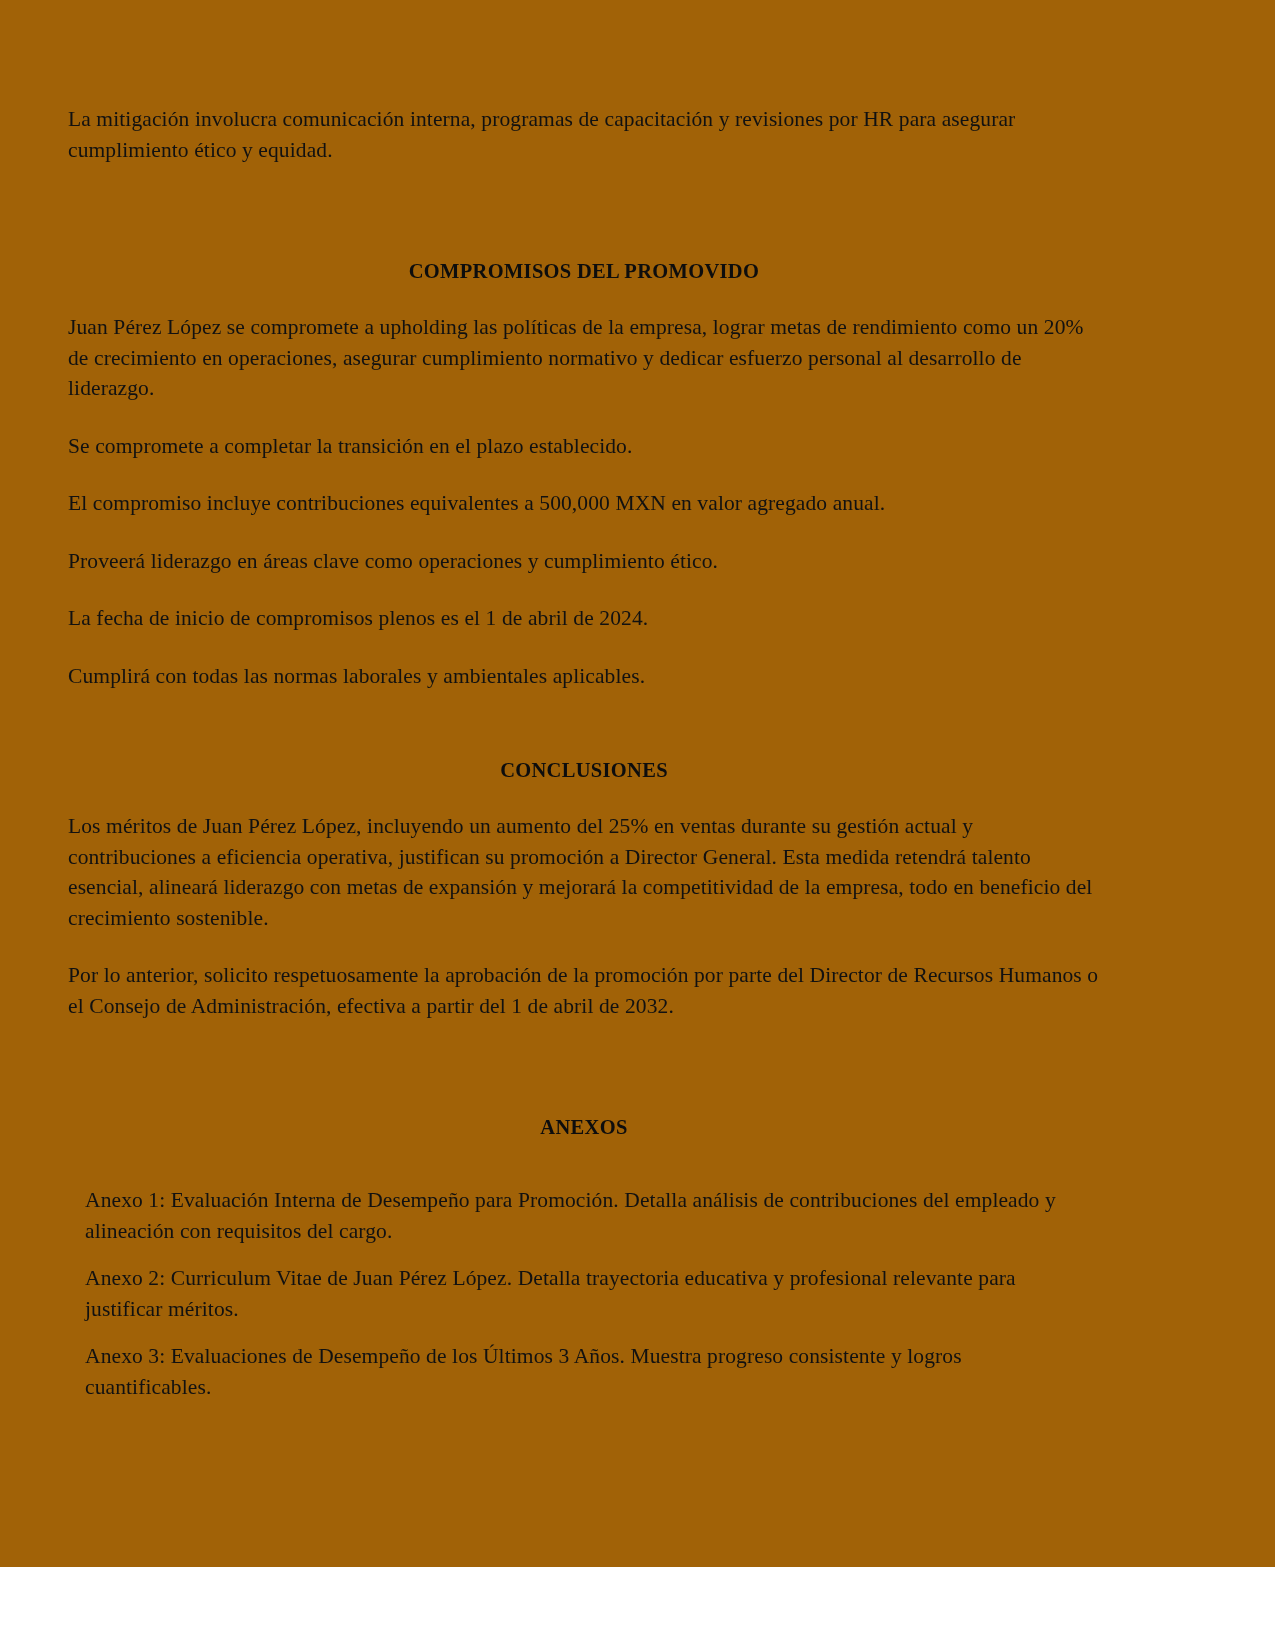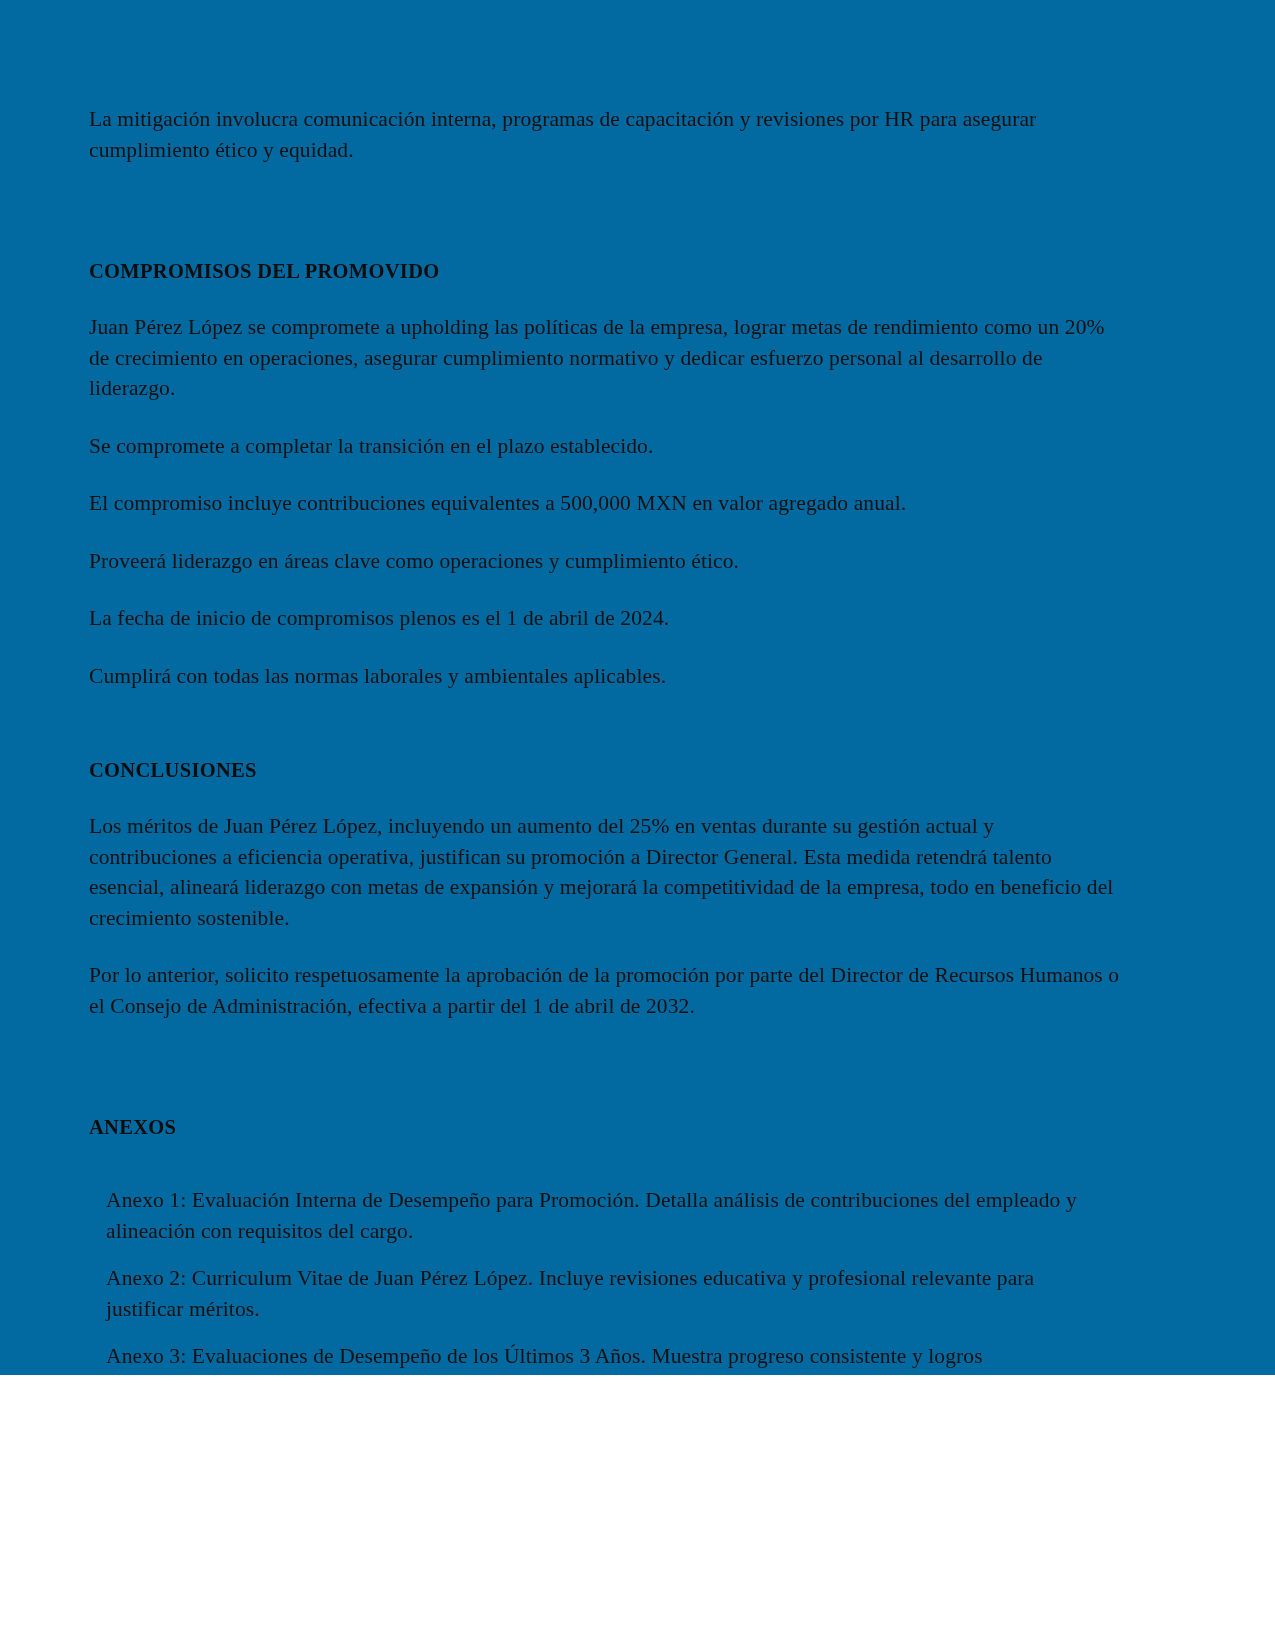--- a/index.html
+++ b/index.html
@@ -3,24 +3,24 @@
 <meta charset="utf-8">
 <style>
   html, body {
     margin: 0;
     padding: 0;
     background: #ffffff;
   }
   .page {
     position: relative;
     width: 1275px;
-    height: 1375px;
-    background: #0369a1;
+    height: 1567px;
+    background: #a16207;
     box-sizing: border-box;
-    padding: 104px 130px 0 89px;
+    padding: 104px 130px 0 68px;
     font-family: "Liberation Serif", "DejaVu Serif", serif;
     color: #111111;
     overflow: hidden;
   }
   .doc-body {
     width: 1032px;
   }
   p.para {
     margin: 0 0 0 0;
     font-size: 21.5px;
@@ -32,21 +32,21 @@
   .spacer-para { height: 27px; }
   .spacer-section-before { height: 66px; }
   .spacer-section-after { height: 27px; }
   h2.section-heading {
     margin: 0;
     font-size: 20.5px;
     line-height: 27px;
     font-weight: bold;
     letter-spacing: 0.015em;
     color: #0d0d0d;
-    text-align: left;
+    text-align: center;
   }
   .annex-block p.para { margin: 17px; }
 </style>
 </head>
 <body>
 
 <div class="page">
   <div class="doc-body">
 
     <p class="para">La mitigación involucra comunicación interna, programas de capacitación y revisiones por HR para asegurar cumplimiento ético y equidad.</p>
@@ -87,18 +87,18 @@
     <div class="spacer-para"></div>
 
 
     <div class="spacer-section-before"></div>
 
     <h2 class="section-heading">ANEXOS</h2>
     <div class="spacer-section-after"></div>
 
     <div class="annex-block">
       <p class="para">Anexo 1: Evaluación Interna de Desempeño para Promoción. Detalla análisis de contribuciones del empleado y alineación con requisitos del cargo.</p>
-      <p class="para">Anexo 2: Curriculum Vitae de Juan Pérez López. Incluye revisiones educativa y profesional relevante para justificar méritos.</p>
+      <p class="para">Anexo 2: Curriculum Vitae de Juan Pérez López. Detalla trayectoria educativa y profesional relevante para justificar méritos.</p>
       <p class="para">Anexo 3: Evaluaciones de Desempeño de los Últimos 3 Años. Muestra progreso consistente y logros cuantificables.</p>
     </div>
 
   </div>
 </div>
 
 </body></html>

